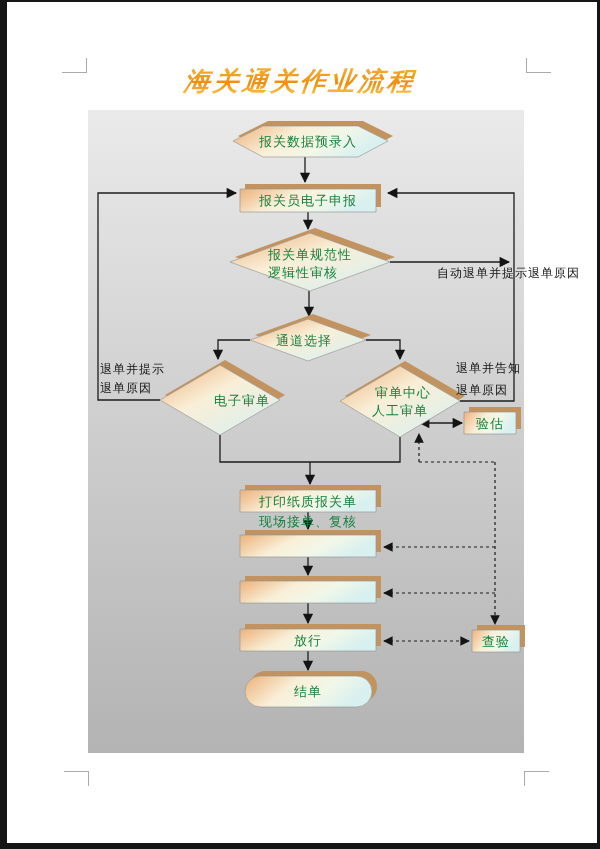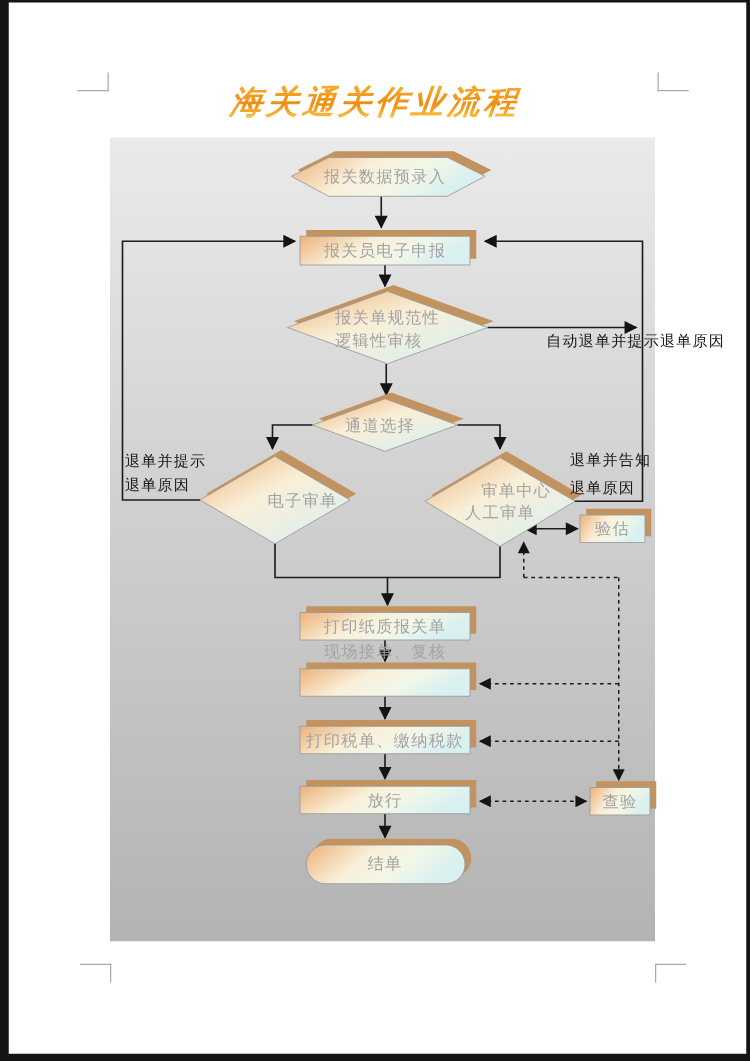--- a/index.html
+++ b/index.html
@@ -20,21 +20,21 @@
   .cm-br{left:524px;top:771px;border-left:1px solid #aaa;border-top:1px solid #aaa;}
   #title{
     position:absolute;left:0;right:0;top:64px;text-align:center;
     font-size:26px;font-weight:bold;font-style:italic;letter-spacing:3px;
     background:linear-gradient(180deg,#f7b63a 0%,#ef8d10 55%,#ffd85e 100%);
     -webkit-background-clip:text;background-clip:text;color:transparent;
     transform:skewX(-6deg);
   }
   svg{position:absolute;left:0;top:0;}
   .lbl{
-    position:absolute;color:#a3a3a3;font-size:13px;line-height:17px;
+    position:absolute;color:#15803d;font-size:13px;line-height:17px;
     white-space:nowrap;transform:translate(-50%,-50%);text-align:center;
     letter-spacing:1px;
   }
   .lbl2{
     position:absolute;color:#141414;font-size:12px;line-height:19px;
     white-space:nowrap;letter-spacing:1px;
   }
 </style>
 </head>
 <body>
@@ -163,26 +163,25 @@
       </g>
     </g>
   </svg>
 
   <div class="lbl" style="left:308px;top:141px;">报关数据预录入</div>
   <div class="lbl" style="left:308px;top:200px;">报关员电子申报</div>
   <div class="lbl" style="left:310px;top:254px;">报关单规范性</div>
   <div class="lbl" style="left:303px;top:272px;font-family:Liberation Serif, serif;">逻辑性审核</div>
   <div class="lbl" style="left:304px;top:340px;">通道选择</div>
   <div class="lbl" style="left:222px;top:400px;margin-left:20px;">电子审单</div>
-  <div class="lbl" style="left:413px;top:392px;">审单中心</div>
+  <div class="lbl" style="left:403px;top:392px;">审单中心</div>
   <div class="lbl" style="left:400px;top:410px;">人工审单</div>
   <div class="lbl" style="left:490px;top:423px;">验估</div>
   <div class="lbl" style="left:308px;top:501px;">打印纸质报关单</div>
   <div class="lbl" style="left:308px;top:521px;">现场接单、复核</div>
-  <div class="lbl" style="left:308px;top:592px;">打印税单、缴纳税款</div>
   <div class="lbl" style="left:308px;top:640px;">放行</div>
   <div class="lbl" style="left:308px;top:691px;">结单</div>
   <div class="lbl" style="left:496px;top:641px;">查验</div>
 
   <div class="lbl2" style="left:391px;top:264px;margin-left:46px;">自动退单并提示退单原因</div>
   <div class="lbl2" style="left:100px;top:360px;font-family:Liberation Serif, serif;">退单并提示</div>
   <div class="lbl2" style="left:100px;top:379px;">退单原因</div>
   <div class="lbl2" style="left:456px;top:359px;">退单并告知</div>
   <div class="lbl2" style="left:456px;top:381px;">退单原因</div>
 </div>

